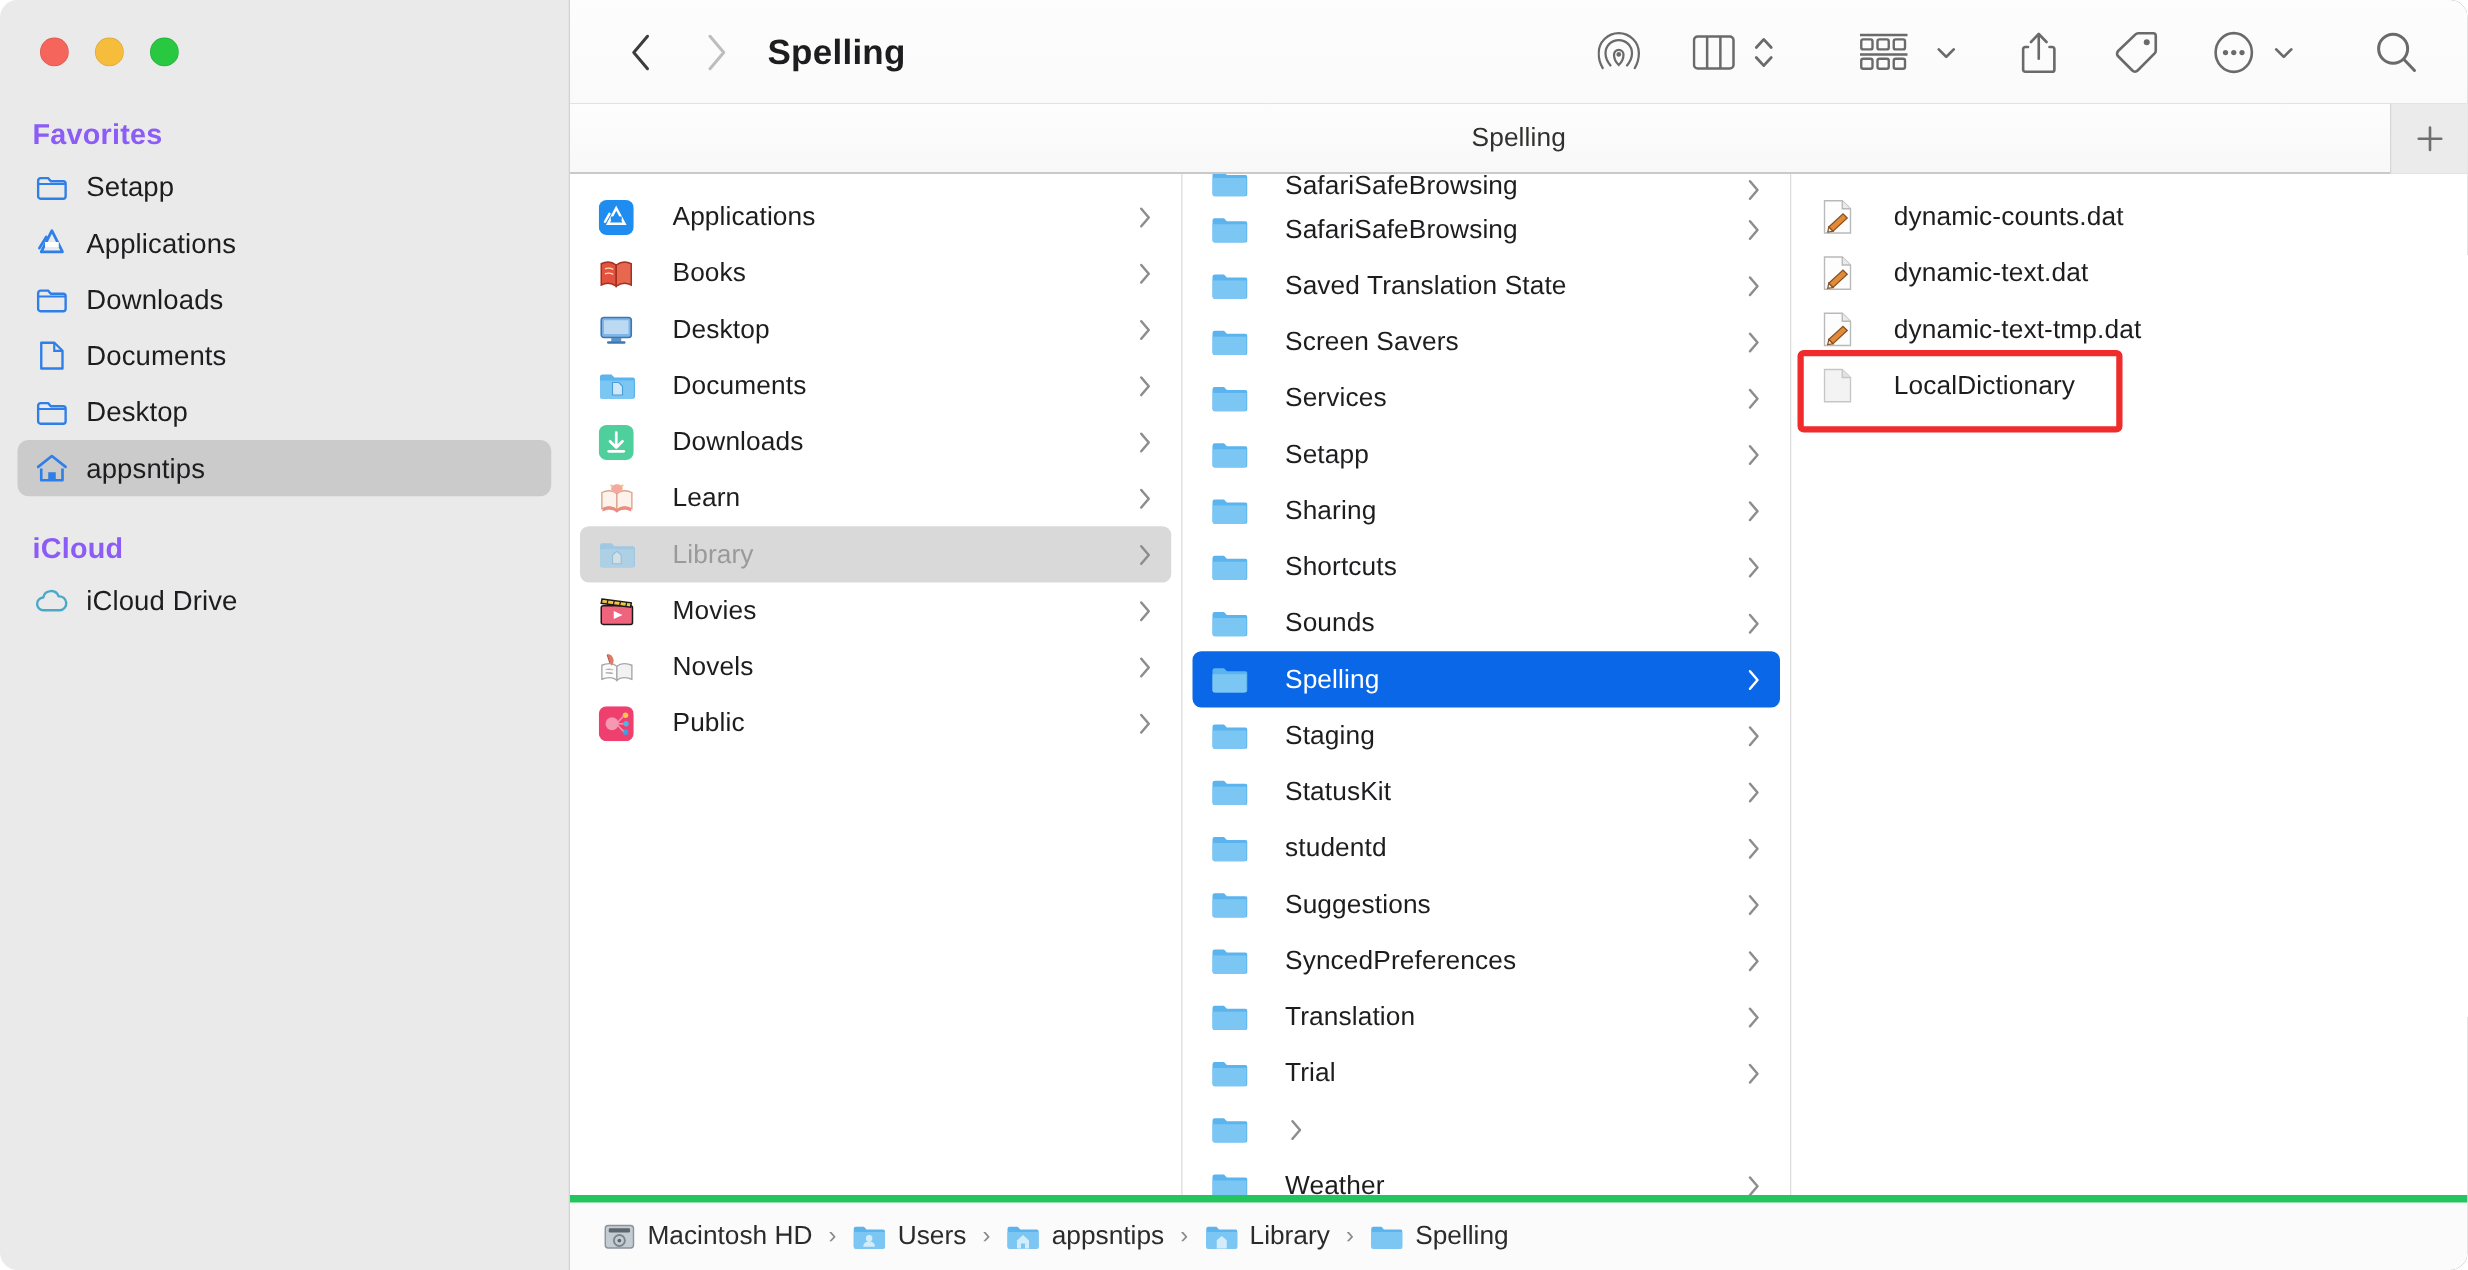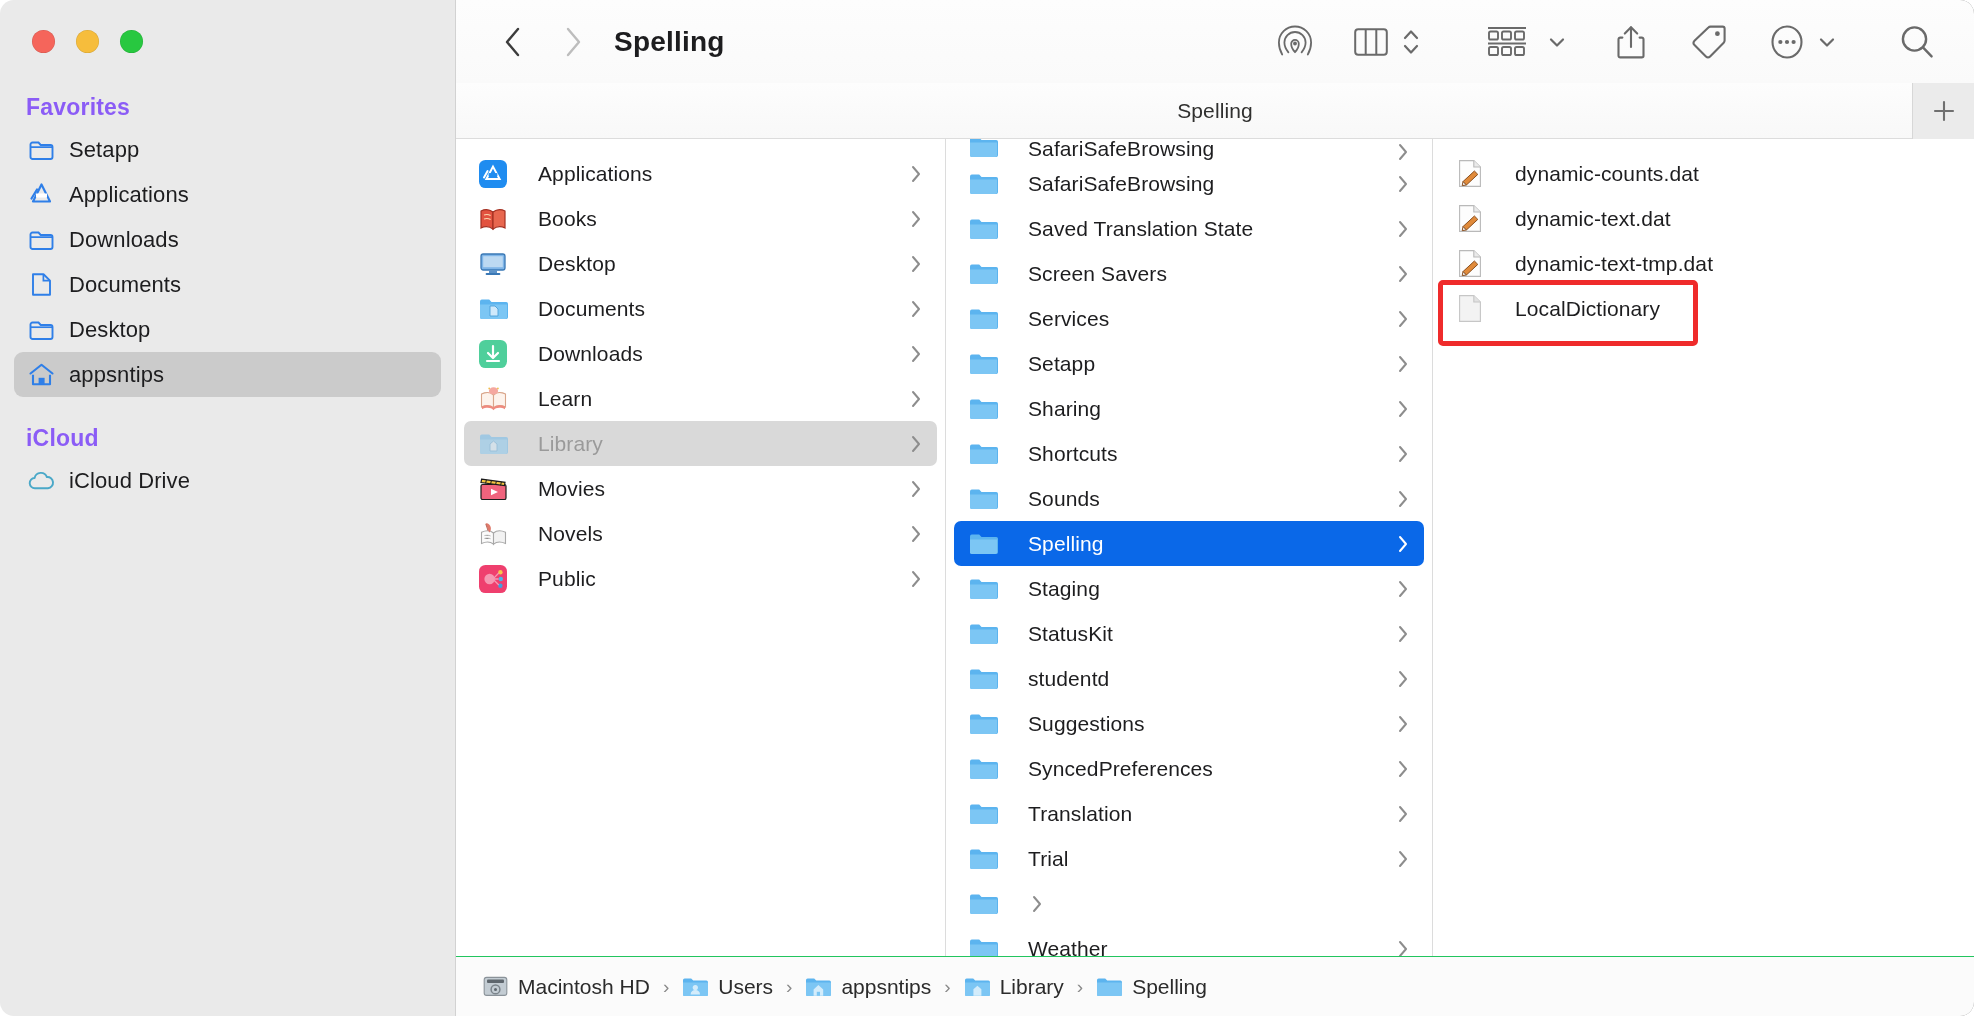--- a/index.html
+++ b/index.html
@@ -106,21 +106,21 @@
 
   .row.boxed::after {
     content: ""; position: absolute; left: -3px; top: -6px;
     width: 250px; height: 56px; border: 5px solid #ef2b2b; border-radius: 5px;
     pointer-events: none;
   }
 
   
   .pathbar {
     height: 60px; flex: 0 0 60px; background: #fbfbfb;
-    border-top: 1px solid #22c55e;
+    border-top: 6px solid #22c55e;
     display:flex; align-items:center; padding: 14px 26px; gap: 0;
   }
   .crumb { display:flex; align-items:center; gap: 10px; font-size: 21px; color: #2b2b2b; }
   .crumb .c-icon { width: 26px; height: 26px; display:flex; align-items:center; justify-content:center; }
   .crumb-sep { font-size: 19px; color: #8a8a8a; margin: 0 13px; }
 </style>
 </head>
 <body>
 
 <div class="window">

